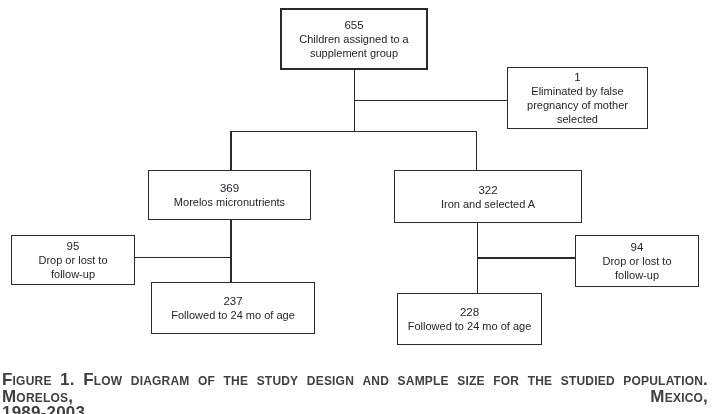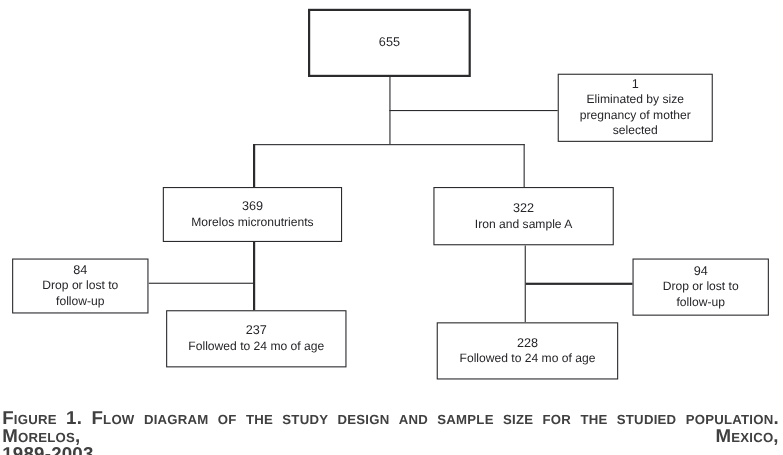--- a/index.html
+++ b/index.html
@@ -63,57 +63,59 @@
   <div class="line h" style="left:230px;   top:130.5px; width:247px;"></div>
   <div class="line v" style="left:230px;   top:131px; height:39px;"></div>
   <div class="line v" style="left:475.5px; top:131px; height:39px;"></div>
   <div class="line v" style="left:230px;   top:220px; height:73px;"></div>
   <div class="line h" style="left:135px;   top:256.5px; width:96px;"></div>
   <div class="line v" style="left:476.5px; top:223px; height:70px;"></div>
   <div class="line h" style="left:478px;   top:257px; width:98px;"></div>
 
   <div class="box" style="left:280px; top:8px; width:148px; height:62px; border-width:2px;">
     <div class="box-value">655</div>
+    <div class="box-label">Children assigned to a
+supplement group</div>
   </div>
 
   <div class="box" style="left:507px; top:67px; width:141px; height:62px;">
     <div class="box-value">1</div>
-    <div class="box-label">Eliminated by size
+    <div class="box-label">Eliminated by false
 pregnancy of mother
 selected</div>
   </div>
 
   <div class="box" style="left:148px; top:170px; width:163px; height:50px;">
     <div class="box-value">369</div>
     <div class="box-label">Morelos micronutrients</div>
   </div>
 
-  <div class="box" style="left:394px; top:170px; width:164px; height:53px;">
+  <div class="box" style="left:394px; top:170px; width:188px; height:53px;">
     <div class="box-value">322</div>
-    <div class="box-label">Iron and sample A</div>
+    <div class="box-label">Iron and selected A</div>
   </div>
 
   <div class="box" style="left:11px; top:235px; width:124px; height:50px;">
-    <div class="box-value">84</div>
+    <div class="box-value">95</div>
     <div class="box-label">Drop or lost to
 follow-up</div>
   </div>
 
   <div class="box" style="left:575px; top:235px; width:124px; height:52px;justify-content:center;">
     <div class="box-value">94</div>
     <div class="box-label">Drop or lost to
 follow-up</div>
   </div>
 
   <div class="box" style="left:151px; top:282px; width:164px; height:52px;">
     <div class="box-value">237</div>
     <div class="box-label">Followed to 24 mo of age</div>
   </div>
 
-  <div class="box" style="left:397px; top:293px; width:165px; height:52px;">
+  <div class="box" style="left:397px; top:293px; width:145px; height:52px;">
     <div class="box-value">228</div>
     <div class="box-label">Followed to 24 mo of age</div>
   </div>
 
   <div class="caption">
     <span class="caption-line1">Figure 1. Flow diagram of the study design and sample size for the studied population. Morelos, Mexico,</span>
     <span class="caption-line2">1989-2003</span>
   </div>
 
 </div>

